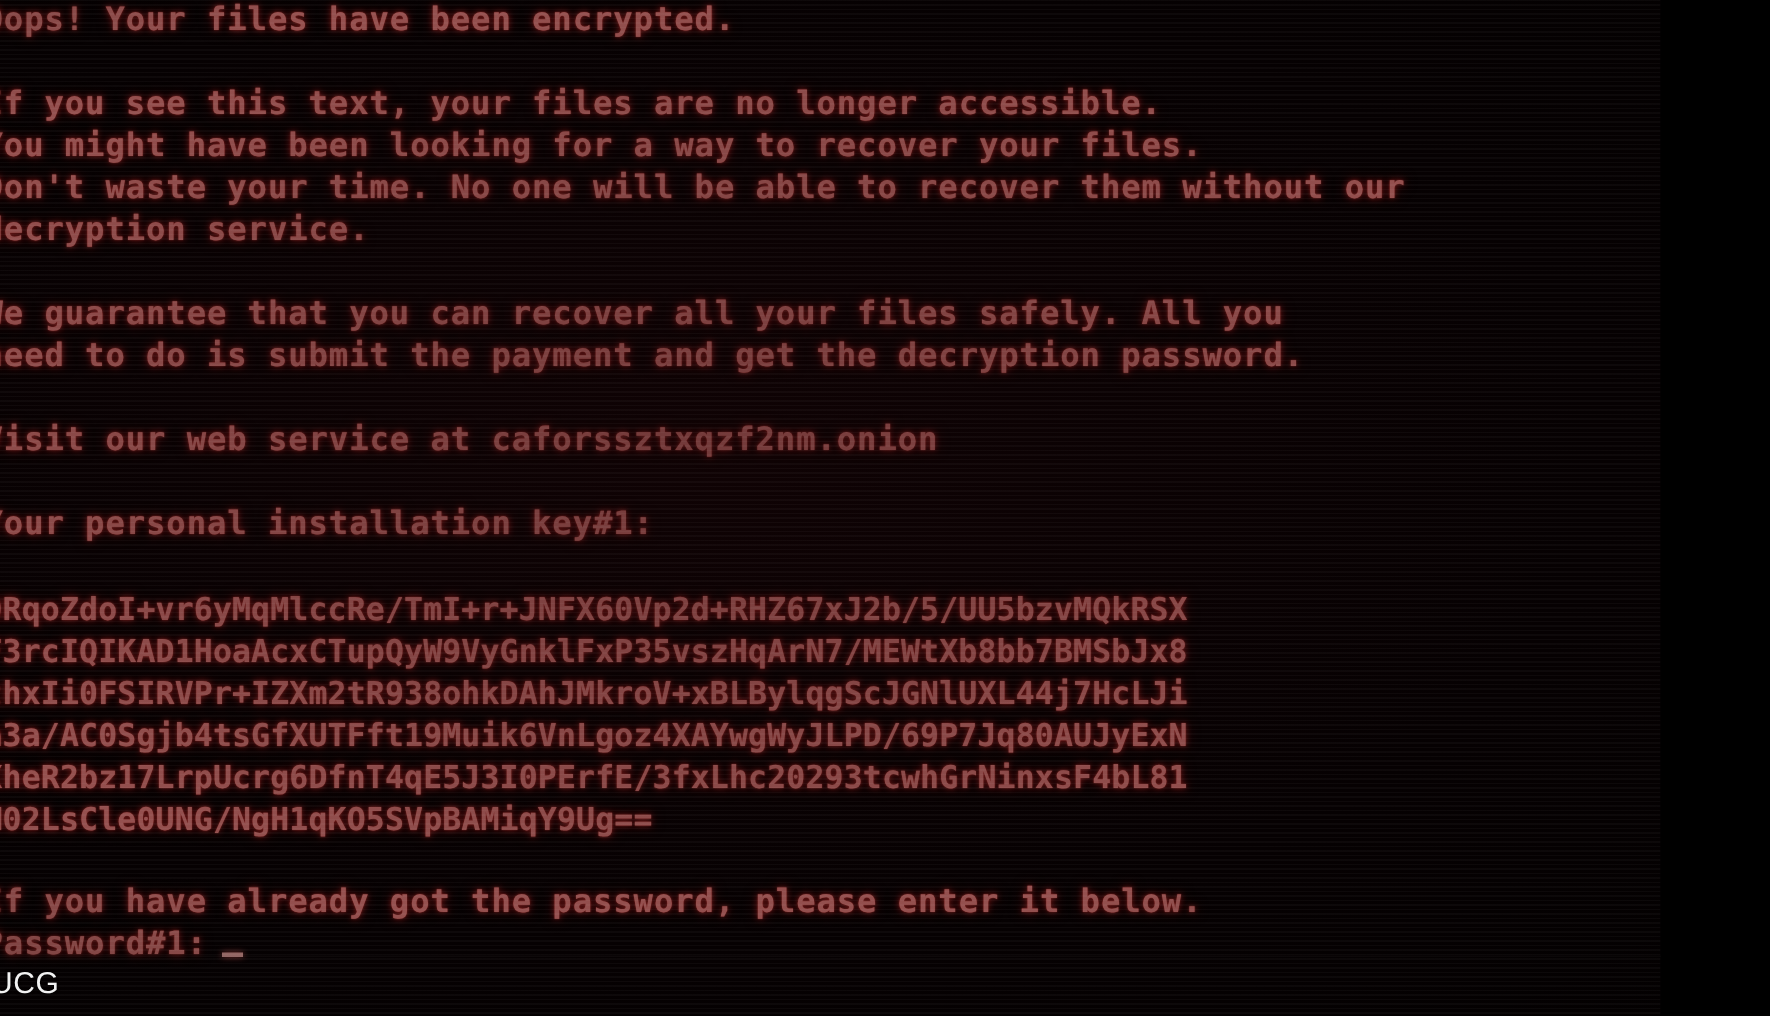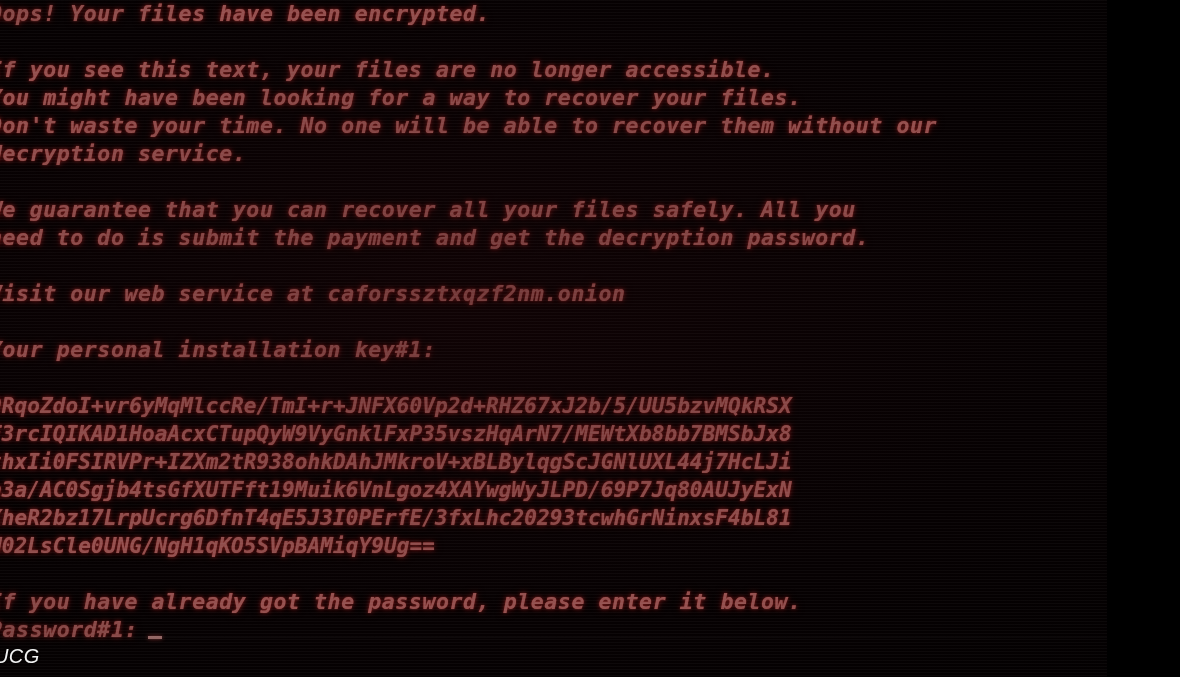--- a/index.html
+++ b/index.html
@@ -14,21 +14,20 @@
     overflow: hidden;
     font-family: "DejaVu Sans Mono", "Liberation Mono", monospace;
   }
 
   #screen {
     position: relative;
     width: 1107px;
     height: 677px;
     background: #040102;
     overflow: hidden;
-    font-style: italic;
   }
 
   
   #vignette {
     position: absolute;
     inset: 0;
     pointer-events: none;
     background:
       radial-gradient(ellipse 120% 105% at 42% 45%,
         rgba(25, 4, 6, 0.55) 0%,

